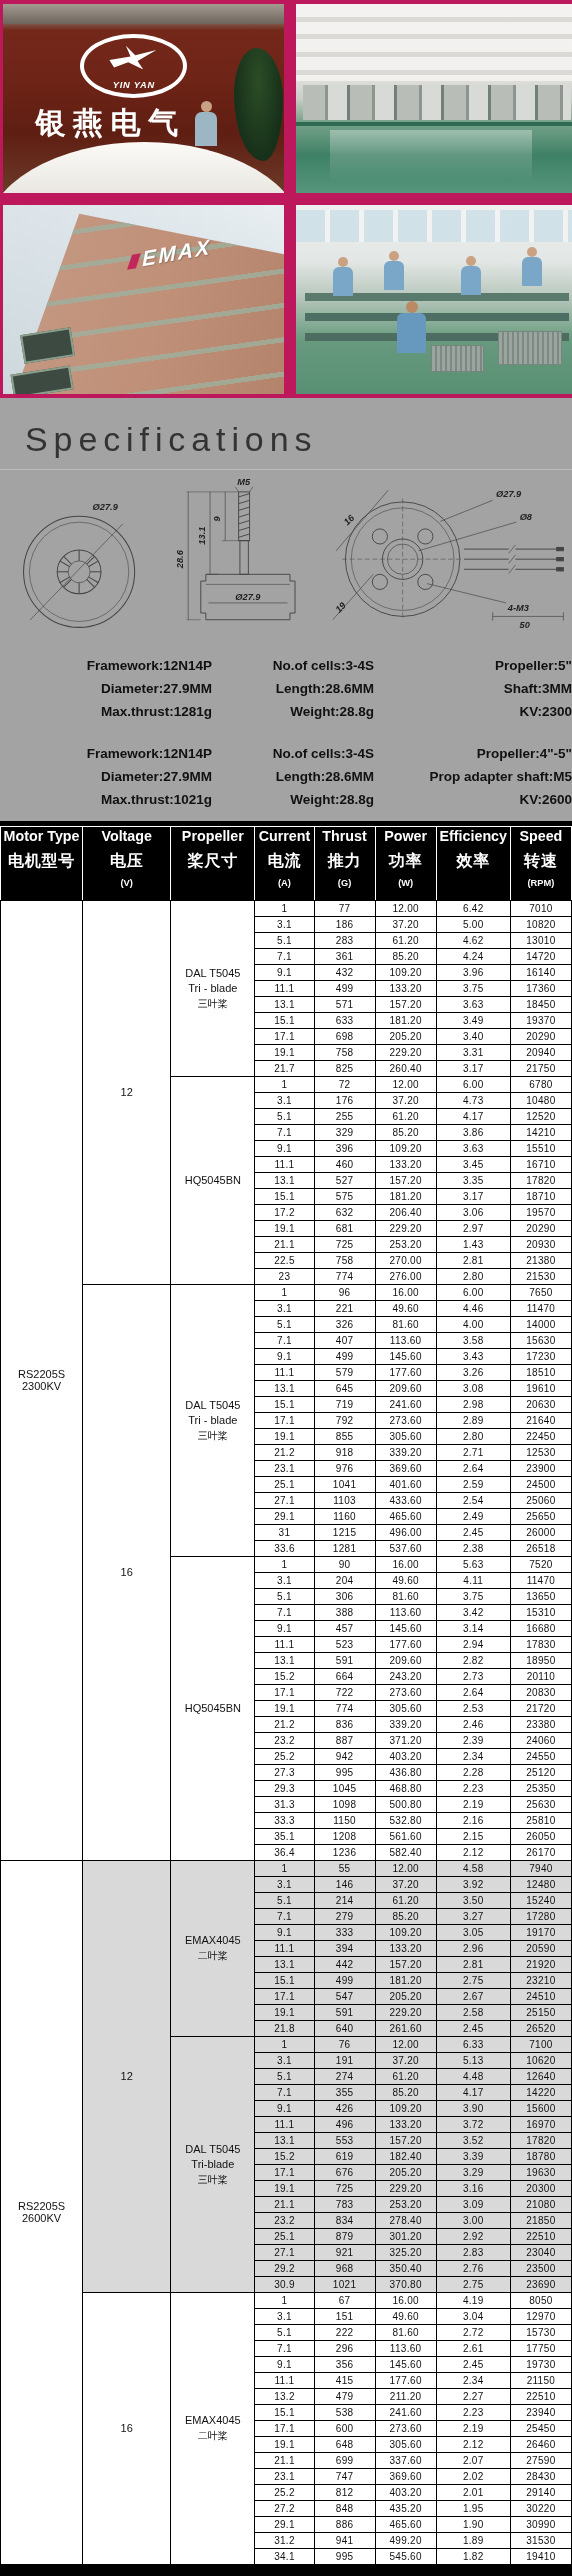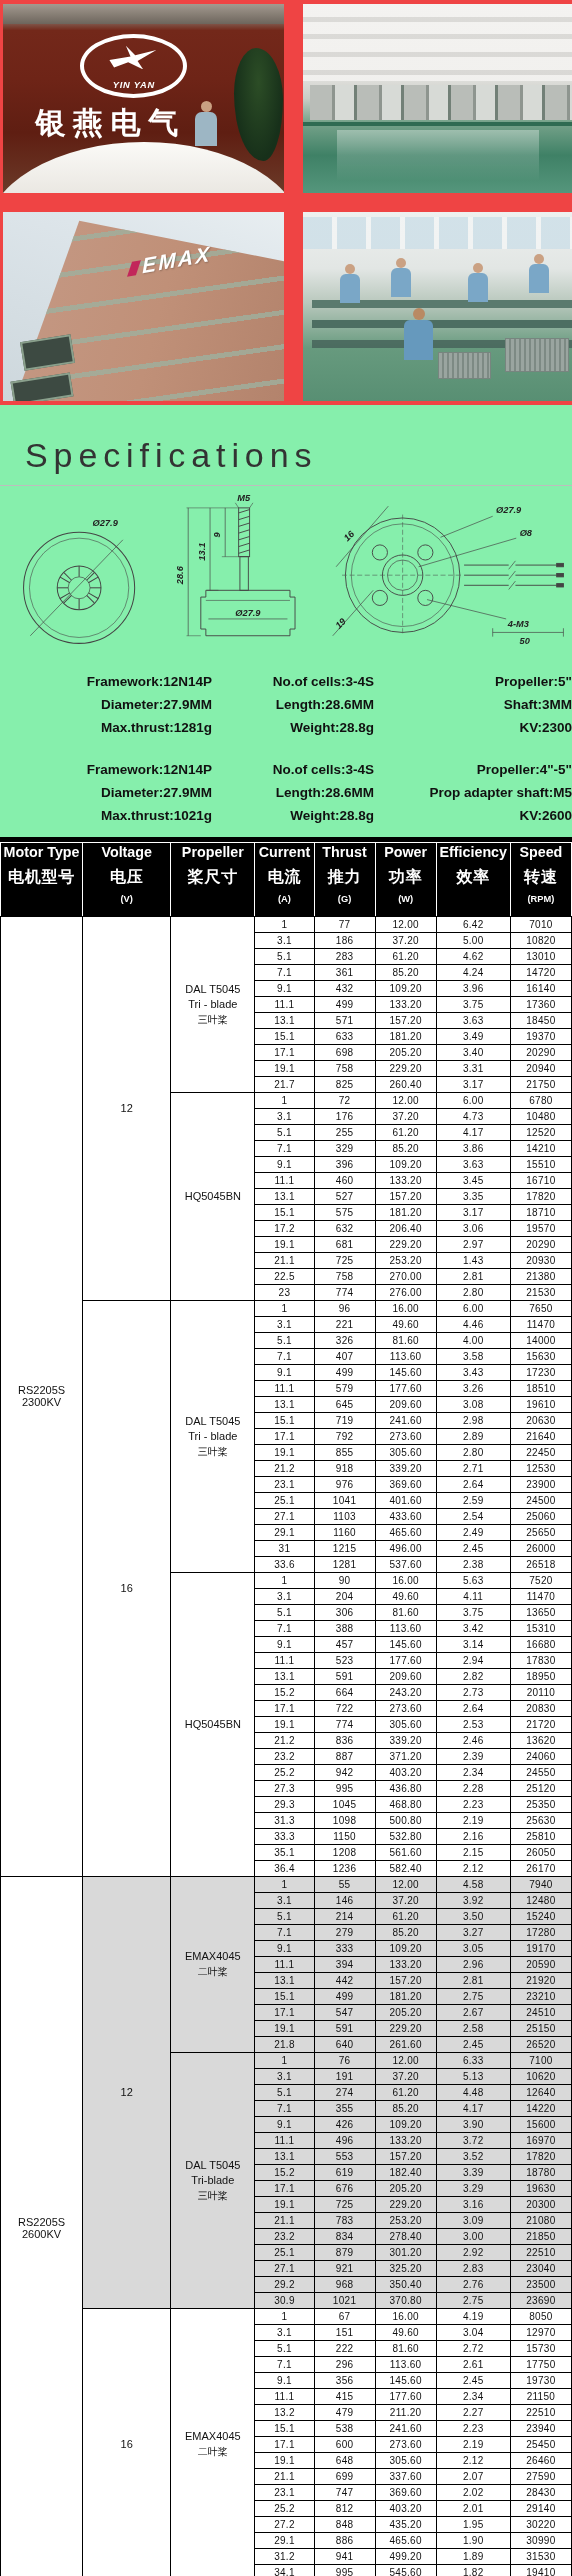--- a/index.html
+++ b/index.html
@@ -1,19 +1,19 @@
 <!DOCTYPE html>
 <html style="font-size:13.5px"><head>
 <meta charset="utf-8">
 <style>
   html,body { margin:0; padding:0; background:#000; }
   body { width:572px; font-family:"Liberation Sans", sans-serif; }
 
   
-  .photo-grid { display:grid; grid-template-columns:281px 281px; gap:19px; padding:4.2px 3.4px 4.2px 3.4px; background:#ef4444; }
+  .photo-grid { display:grid; grid-template-columns:281px 281px; gap:12px; padding:4.2px 3.4px 4.2px 3.4px; background:#be185d; }
   .photo { height:189px; position:relative; overflow:hidden; background:#222; }
 
   
   .p-reception { background:linear-gradient(180deg,#94897e 0%,#8a8076 7%,#73281a 14%,#6e2417 40%,#5f1e12 68%,#6b3a28 100%); }
   .p1-ceiling { position:absolute; top:0; left:0; right:0; height:20px; background:linear-gradient(180deg,#a39a90,#6d655c); }
   .p1-logo { position:absolute; top:30px; left:77px; width:99px; height:56px; border:4.2px solid #fff; border-radius:50%; display:flex; align-items:flex-end; justify-content:center; }
   .p1-logo::before { content:""; position:absolute; top:7.6px; left:25px; width:47px; height:23.6px; background:#fff;
       clip-path:polygon(0 60%,45% 45%,35% 0,55% 40%,100% 18%,60% 65%,72% 100%,40% 70%,10% 92%); }
   .p1-logo-text { color:#fff; font-size:9.3px; font-weight:bold; font-style:italic; letter-spacing:0.8px; margin-bottom:4.2px; }
   .p1-walltext { position:absolute; top:99px; left:32px; color:#fff; font-size:30px; font-weight:bold; letter-spacing:7.6px; }
@@ -46,21 +46,21 @@
   .p4-bench { position:absolute; top:88px; left:8.4px; right:8.4px; height:7.6px; background:#5a7a6e; box-shadow:0 20px 0 #4d6e62, 0 40px 0 rgba(70,100,90,.85); }
   .p4-worker { position:absolute; width:20px; height:29px; background:#7aa7c7; border-radius:5.9px 5.9px 0 0; }
   .p4-worker::before { content:""; position:absolute; top:-10px; left:5px; width:10px; height:10px; border-radius:50%; background:#caa183; }
   .p4-worker.big { width:29px; height:40px; background:#6699bd; }
   .p4-worker.big::before { top:-12.6px; left:8.4px; width:12.6px; height:12.6px; background:#b98a63; }
   .p4-basket { position:absolute; background:repeating-linear-gradient(90deg,#9aa5a0 0 3.4px,#7d8a84 3.4px 5px); border:1.7px solid #77857f; }
   .p4-basket.b1 { right:15px; top:126px; width:62px; height:32px; }
   .p4-basket.b2 { right:93px; top:140px; width:51px; height:25px; }
 
   
-  .white-section { background:#86efac; padding-top:26px; }
+  .white-section { background:#a3a3a3; padding-top:17px; }
   .page-title { margin:5px 0 10px 25px; font-size:34px; font-weight:400; color:#333; letter-spacing:5.9px; transform-origin:left; }
   .rule { height:0; border-top:1.7px solid #bdbdbd; }
   .drawings { display:flex; justify-content:space-between; align-items:flex-start; padding:5px 5px 0 5px; height:167px; }
   .drawings svg { display:block; }
   .dim-text { font-size:11px; font-style:italic; font-weight:bold; fill:#222; font-family:"Liberation Sans",sans-serif; }
 
   .spec-row { display:flex; padding:8.4px 0 10px 25px; }
   .spec-row.first { padding-top:11.8px; }
   .spec-col { width:187px;text-align:right; }
   .spec-col.c2 { width:162px; }
@@ -1221,21 +1221,21 @@
         <td class="data-cell" rowspan="1">
           <div>836</div>
         </td>
         <td class="data-cell" rowspan="1">
           <div>339.20</div>
         </td>
         <td class="data-cell" rowspan="1">
           <div>2.46</div>
         </td>
         <td class="data-cell" rowspan="1">
-          <div>13620</div>
+          <div>23380</div>
         </td>
       </tr>
       <tr>
         <td class="data-cell" rowspan="1">
           <div>23.2</div>
         </td>
         <td class="data-cell" rowspan="1">
           <div>887</div>
         </td>
         <td class="data-cell" rowspan="1">

